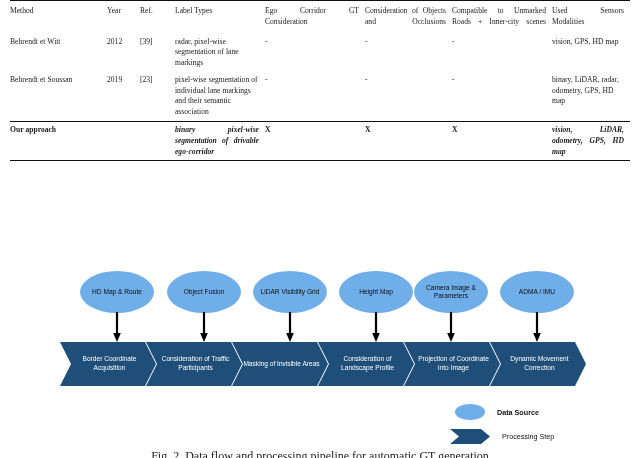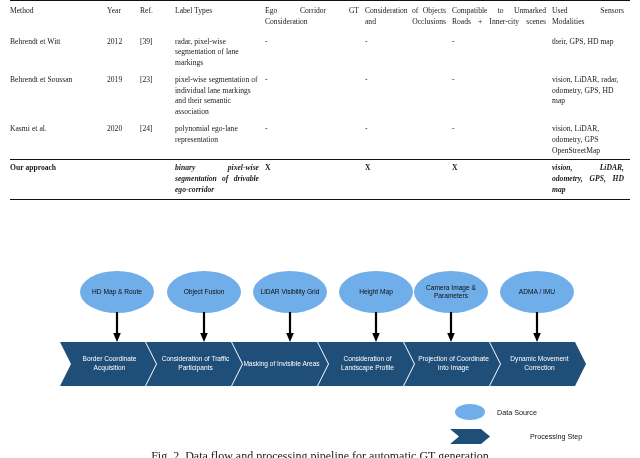--- a/index.html
+++ b/index.html
@@ -198,41 +198,31 @@
     </thead>
     <tbody>
       <tr>
         <td>Behrendt et Witt</td>
         <td>2012</td>
         <td>[39]</td>
         <td class="just">radar, pixel-wise segmentation of lane markings</td>
         <td>-</td>
         <td>-</td>
         <td>-</td>
-        <td class="just">their, GPS, HD map</td>
+        <td class="just">vision, GPS, HD map</td>
       </tr>
       <tr>
         <td>Behrendt et Soussan</td>
         <td>2019</td>
         <td>[23]</td>
         <td class="just">pixel-wise segmentation of individual lane markings and their semantic association</td>
         <td>-</td>
         <td>-</td>
         <td>-</td>
-        <td class="just">vision, LiDAR, radar, odometry, GPS, HD map</td>
-      </tr>
-      <tr>
-        <td>Kasmi et al.</td>
-        <td>2020</td>
-        <td>[24]</td>
-        <td class="just">polynomial ego-lane representation</td>
-        <td>-</td>
-        <td>-</td>
-        <td>-</td>
-        <td class="just">vision, LiDAR, odometry, GPS OpenStreetMap</td>
+        <td class="just">binary, LiDAR, radar, odometry, GPS, HD map</td>
       </tr>
       <tr class="ours rule-thick rule-bot">
         <td>Our approach</td>
         <td></td>
         <td></td>
         <td class="just">binary pixel-wise segmentation of drivable ego-corridor</td>
         <td>X</td>
         <td>X</td>
         <td>X</td>
         <td class="just">vision, LiDAR, odometry, GPS, HD map</td>
@@ -301,23 +291,23 @@
     </div>
   <div class="chevron" style="left:404px; top:84px; width:96px;">
       <span>Projection of Coordinate into Image</span>
     </div>
   <div class="chevron" style="left:490px; top:84px; width:96px;">
       <span>Dynamic Movement Correction</span>
     </div>
 </div>
 
 <div id="diagram-legend">
-  <div class="legend-row" style="left:0px; top:0px;">
+  <div class="legend-row" style="left:0px; top:0px;font-weight:bold;">
     <span class="legend-ellipse"></span>
     <span class="legend-label">Data Source</span>
   </div>
-  <div class="legend-row" style="left:-5px; top:25px;gap:28px;">
+  <div class="legend-row" style="left:-5px; top:25px;">
     <span class="legend-chevron"></span>
     <span class="legend-label">Processing Step</span>
   </div>
 </div>
 
 <div id="figure-caption">Fig. 2. Data flow and processing pipeline for automatic GT generation</div>
 
 </body></html>

